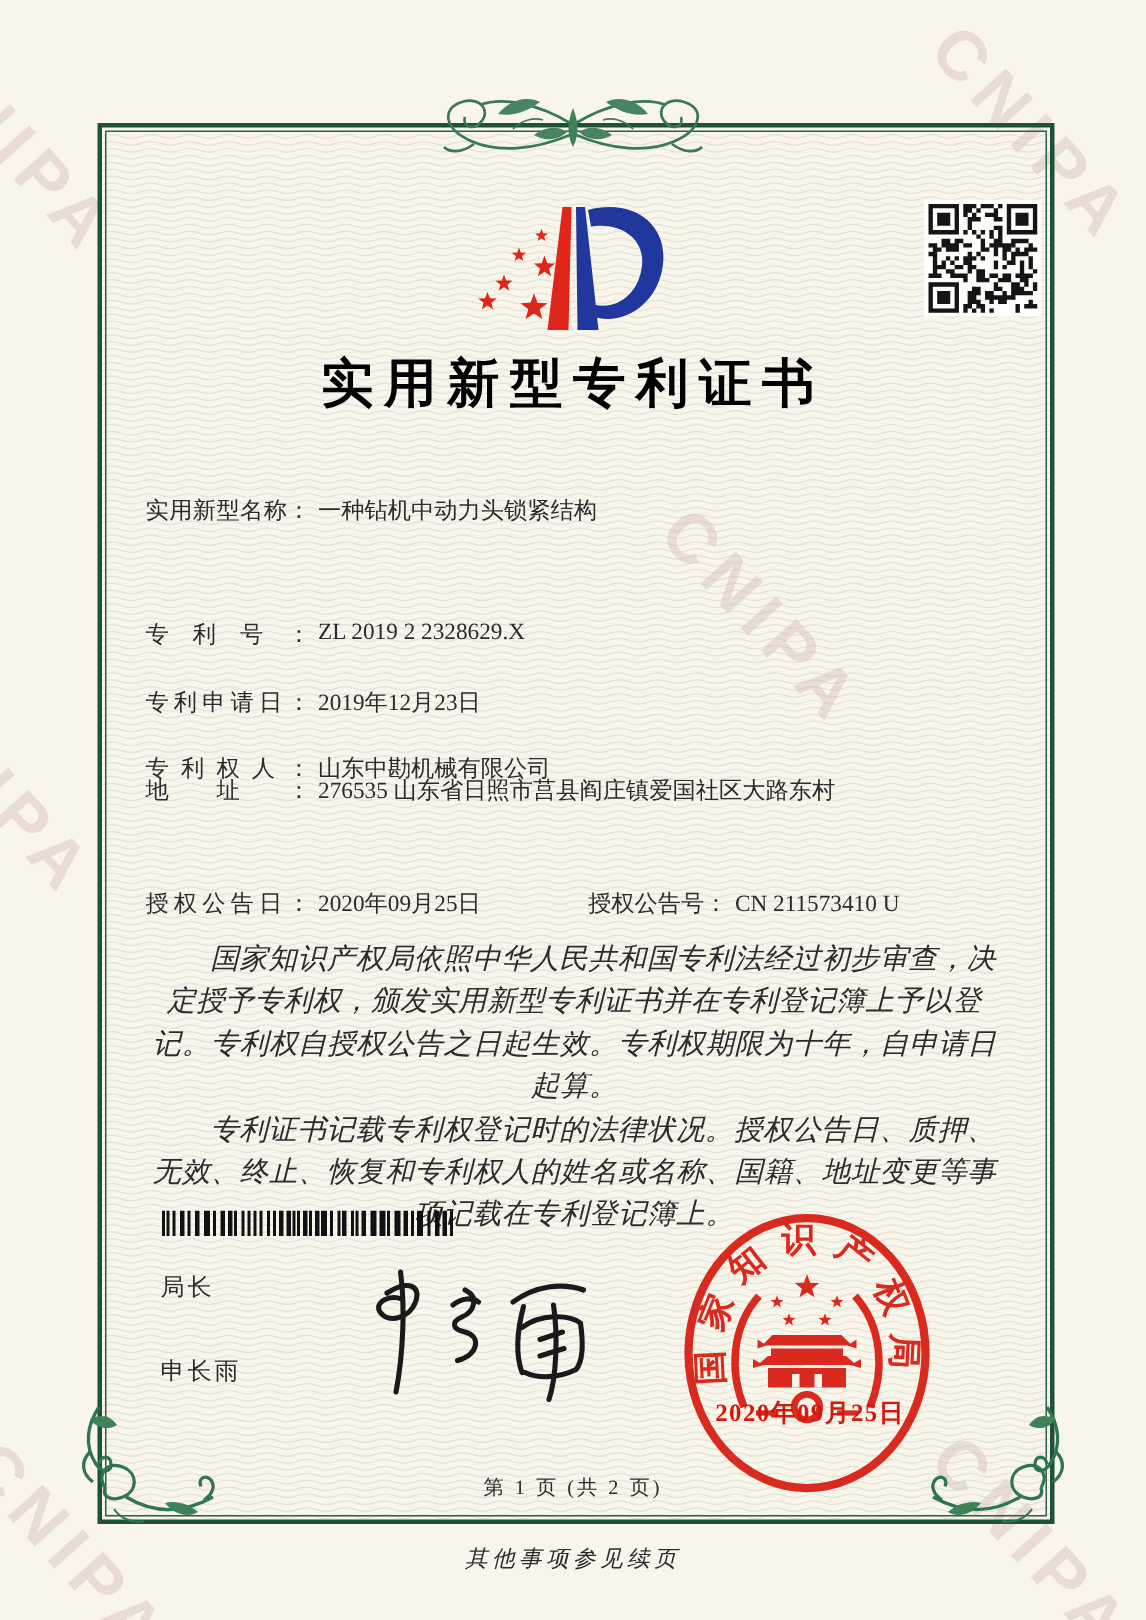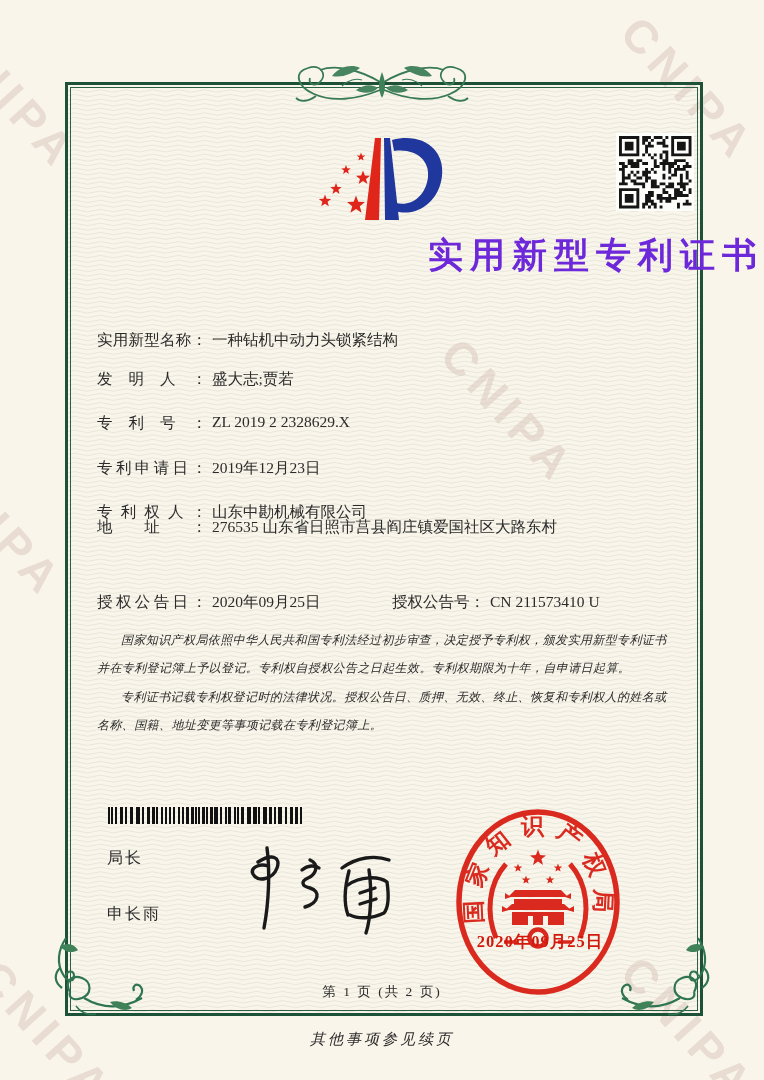--- a/index.html
+++ b/index.html
@@ -15,29 +15,29 @@
   .frame-inner{position:absolute;left:2px;top:2px;right:2px;bottom:2px;
                border:1px solid #2a6045;}
   .orn-top{position:absolute;left:272px;top:56px;z-index:3;}
   .orn-bl{position:absolute;left:40px;top:936px;z-index:3;}
   .orn-br{position:absolute;left:619px;top:936px;z-index:3;}
   .cert-line{position:absolute;left:97px;top:136px;z-index:4;font-size:15px;}
   .cert-line .pfx{letter-spacing:5px;margin-right:6px;}
   .cert-line .num{letter-spacing:1px;}
   .logo{position:absolute;left:295px;top:120px;z-index:4;}
   .qr{position:absolute;left:616px;top:133px;z-index:4;}
-  .title{position:absolute;left:0;top:232px;width:100%;text-align:right;z-index:4;
-         font-size:35px;font-weight:bold;letter-spacing:7px;color:#6d28d9;}
+  .title{position:absolute;left:0;top:232px;width:100%;text-align:center;z-index:4;
+         font-size:35px;font-weight:bold;letter-spacing:7px;color:#000000;}
   .frow{position:absolute;left:97px;width:578px;z-index:4;font-size:15.5px;white-space:nowrap;}
   .flabel{display:inline-block;width:110px;text-align:justify;text-align-last:justify;
           margin-right:5px;vertical-align:top;}
   .f2{position:absolute;left:295px;top:0;}
   .f2 .l2{margin-right:5px;}
-  .paras{position:absolute;left:97px;top:626px;width:572px;z-index:4;font-size:12px;
-         line-height:28.4px;font-style:italic;letter-spacing:0.4px;}
+  .paras{position:absolute;left:97px;top:626px;width:572px;z-index:4;font-size:19px;
+         line-height:28.4px;font-style:italic;letter-spacing:0.4px;text-align:center;}
   .paras p{margin:0;text-indent:2em;}
   .barcode{position:absolute;left:108px;top:807px;z-index:4;}
   .sig-role{position:absolute;left:107px;top:848px;z-index:4;
             font-family:"Liberation Sans",sans-serif;font-size:16px;letter-spacing:2px;}
   .sig-name{position:absolute;left:107px;top:904px;z-index:4;
             font-family:"Liberation Sans",sans-serif;font-size:16px;letter-spacing:2px;}
   .sig{position:absolute;left:222px;top:840px;z-index:4;}
   .seal{position:absolute;left:448px;top:804px;z-index:5;opacity:0.95;}
   .seal-date{position:absolute;left:450px;top:931px;width:180px;text-align:center;z-index:6;
              font-size:16.5px;color:#d3180c;letter-spacing:1px;font-weight:bold;}
@@ -122,23 +122,20 @@
 
   <svg class="qr" id="qr" width="78" height="78">
     <rect x="0" y="0" width="78" height="78" fill="#fdfdfa"></rect>
     <path id="qrpath" fill="#151515" d="M26.2,3.0h2.9v2.9h-2.9zM29.1,3.0h2.9v2.9h-2.9zM32.0,3.0h2.9v2.9h-2.9zM37.8,3.0h2.9v2.9h-2.9zM40.7,3.0h2.9v2.9h-2.9zM43.6,3.0h2.9v2.9h-2.9zM49.4,3.0h2.9v2.9h-2.9zM26.2,5.9h2.9v2.9h-2.9zM29.1,5.9h2.9v2.9h-2.9zM34.9,5.9h2.9v2.9h-2.9zM46.5,5.9h2.9v2.9h-2.9zM26.2,8.8h2.9v2.9h-2.9zM32.0,8.8h2.9v2.9h-2.9zM40.7,8.8h2.9v2.9h-2.9zM43.6,8.8h2.9v2.9h-2.9zM46.5,8.8h2.9v2.9h-2.9zM29.1,11.7h2.9v2.9h-2.9zM32.0,11.7h2.9v2.9h-2.9zM34.9,11.7h2.9v2.9h-2.9zM46.5,11.7h2.9v2.9h-2.9zM49.4,11.7h2.9v2.9h-2.9zM29.1,14.6h2.9v2.9h-2.9zM29.1,17.5h2.9v2.9h-2.9zM46.5,17.5h2.9v2.9h-2.9zM49.4,17.5h2.9v2.9h-2.9zM26.2,20.4h2.9v2.9h-2.9zM32.0,20.4h2.9v2.9h-2.9zM43.6,20.4h2.9v2.9h-2.9zM49.4,20.4h2.9v2.9h-2.9zM34.9,23.3h2.9v2.9h-2.9zM43.6,23.3h2.9v2.9h-2.9zM49.4,23.3h2.9v2.9h-2.9zM11.7,26.2h2.9v2.9h-2.9zM14.6,26.2h2.9v2.9h-2.9zM23.3,26.2h2.9v2.9h-2.9zM37.8,26.2h2.9v2.9h-2.9zM46.5,26.2h2.9v2.9h-2.9zM49.4,26.2h2.9v2.9h-2.9zM58.1,26.2h2.9v2.9h-2.9zM61.0,26.2h2.9v2.9h-2.9zM63.9,26.2h2.9v2.9h-2.9zM66.8,26.2h2.9v2.9h-2.9zM3.0,29.1h2.9v2.9h-2.9zM5.9,29.1h2.9v2.9h-2.9zM11.7,29.1h2.9v2.9h-2.9zM14.6,29.1h2.9v2.9h-2.9zM17.5,29.1h2.9v2.9h-2.9zM20.4,29.1h2.9v2.9h-2.9zM26.2,29.1h2.9v2.9h-2.9zM29.1,29.1h2.9v2.9h-2.9zM37.8,29.1h2.9v2.9h-2.9zM43.6,29.1h2.9v2.9h-2.9zM46.5,29.1h2.9v2.9h-2.9zM49.4,29.1h2.9v2.9h-2.9zM52.3,29.1h2.9v2.9h-2.9zM55.2,29.1h2.9v2.9h-2.9zM58.1,29.1h2.9v2.9h-2.9zM69.7,29.1h2.9v2.9h-2.9zM5.9,32.0h2.9v2.9h-2.9zM8.8,32.0h2.9v2.9h-2.9zM14.6,32.0h2.9v2.9h-2.9zM17.5,32.0h2.9v2.9h-2.9zM20.4,32.0h2.9v2.9h-2.9zM37.8,32.0h2.9v2.9h-2.9zM40.7,32.0h2.9v2.9h-2.9zM46.5,32.0h2.9v2.9h-2.9zM52.3,32.0h2.9v2.9h-2.9zM55.2,32.0h2.9v2.9h-2.9zM61.0,32.0h2.9v2.9h-2.9zM66.8,32.0h2.9v2.9h-2.9zM69.7,32.0h2.9v2.9h-2.9zM72.6,32.0h2.9v2.9h-2.9zM3.0,34.9h2.9v2.9h-2.9zM5.9,34.9h2.9v2.9h-2.9zM29.1,34.9h2.9v2.9h-2.9zM34.9,34.9h2.9v2.9h-2.9zM46.5,34.9h2.9v2.9h-2.9zM52.3,34.9h2.9v2.9h-2.9zM58.1,34.9h2.9v2.9h-2.9zM61.0,34.9h2.9v2.9h-2.9zM63.9,34.9h2.9v2.9h-2.9zM66.8,34.9h2.9v2.9h-2.9zM5.9,37.8h2.9v2.9h-2.9zM14.6,37.8h2.9v2.9h-2.9zM20.4,37.8h2.9v2.9h-2.9zM26.2,37.8h2.9v2.9h-2.9zM29.1,37.8h2.9v2.9h-2.9zM32.0,37.8h2.9v2.9h-2.9zM37.8,37.8h2.9v2.9h-2.9zM52.3,37.8h2.9v2.9h-2.9zM58.1,37.8h2.9v2.9h-2.9zM69.7,37.8h2.9v2.9h-2.9zM5.9,40.7h2.9v2.9h-2.9zM11.7,40.7h2.9v2.9h-2.9zM17.5,40.7h2.9v2.9h-2.9zM26.2,40.7h2.9v2.9h-2.9zM29.1,40.7h2.9v2.9h-2.9zM46.5,40.7h2.9v2.9h-2.9zM55.2,40.7h2.9v2.9h-2.9zM58.1,40.7h2.9v2.9h-2.9zM63.9,40.7h2.9v2.9h-2.9zM69.7,40.7h2.9v2.9h-2.9zM5.9,43.6h2.9v2.9h-2.9zM8.8,43.6h2.9v2.9h-2.9zM11.7,43.6h2.9v2.9h-2.9zM20.4,43.6h2.9v2.9h-2.9zM23.3,43.6h2.9v2.9h-2.9zM29.1,43.6h2.9v2.9h-2.9zM32.0,43.6h2.9v2.9h-2.9zM46.5,43.6h2.9v2.9h-2.9zM52.3,43.6h2.9v2.9h-2.9zM63.9,43.6h2.9v2.9h-2.9zM69.7,43.6h2.9v2.9h-2.9zM5.9,46.5h2.9v2.9h-2.9zM14.6,46.5h2.9v2.9h-2.9zM17.5,46.5h2.9v2.9h-2.9zM29.1,46.5h2.9v2.9h-2.9zM34.9,46.5h2.9v2.9h-2.9zM37.8,46.5h2.9v2.9h-2.9zM63.9,46.5h2.9v2.9h-2.9zM72.6,46.5h2.9v2.9h-2.9zM3.0,49.4h2.9v2.9h-2.9zM5.9,49.4h2.9v2.9h-2.9zM8.8,49.4h2.9v2.9h-2.9zM17.5,49.4h2.9v2.9h-2.9zM20.4,49.4h2.9v2.9h-2.9zM23.3,49.4h2.9v2.9h-2.9zM26.2,49.4h2.9v2.9h-2.9zM34.9,49.4h2.9v2.9h-2.9zM37.8,49.4h2.9v2.9h-2.9zM43.6,49.4h2.9v2.9h-2.9zM46.5,49.4h2.9v2.9h-2.9zM52.3,49.4h2.9v2.9h-2.9zM55.2,49.4h2.9v2.9h-2.9zM61.0,49.4h2.9v2.9h-2.9zM63.9,49.4h2.9v2.9h-2.9zM66.8,49.4h2.9v2.9h-2.9zM69.7,49.4h2.9v2.9h-2.9zM26.2,52.3h2.9v2.9h-2.9zM34.9,52.3h2.9v2.9h-2.9zM37.8,52.3h2.9v2.9h-2.9zM40.7,52.3h2.9v2.9h-2.9zM49.4,52.3h2.9v2.9h-2.9zM52.3,52.3h2.9v2.9h-2.9zM55.2,52.3h2.9v2.9h-2.9zM63.9,52.3h2.9v2.9h-2.9zM66.8,52.3h2.9v2.9h-2.9zM46.5,55.2h2.9v2.9h-2.9zM58.1,55.2h2.9v2.9h-2.9zM61.0,55.2h2.9v2.9h-2.9zM66.8,55.2h2.9v2.9h-2.9zM72.6,55.2h2.9v2.9h-2.9zM32.0,58.1h2.9v2.9h-2.9zM34.9,58.1h2.9v2.9h-2.9zM46.5,58.1h2.9v2.9h-2.9zM49.4,58.1h2.9v2.9h-2.9zM58.1,58.1h2.9v2.9h-2.9zM61.0,58.1h2.9v2.9h-2.9zM63.9,58.1h2.9v2.9h-2.9zM72.6,58.1h2.9v2.9h-2.9zM29.1,61.0h2.9v2.9h-2.9zM32.0,61.0h2.9v2.9h-2.9zM34.9,61.0h2.9v2.9h-2.9zM40.7,61.0h2.9v2.9h-2.9zM43.6,61.0h2.9v2.9h-2.9zM52.3,61.0h2.9v2.9h-2.9zM58.1,61.0h2.9v2.9h-2.9zM61.0,61.0h2.9v2.9h-2.9zM63.9,61.0h2.9v2.9h-2.9zM66.8,61.0h2.9v2.9h-2.9zM69.7,61.0h2.9v2.9h-2.9zM29.1,63.9h2.9v2.9h-2.9zM32.0,63.9h2.9v2.9h-2.9zM40.7,63.9h2.9v2.9h-2.9zM43.6,63.9h2.9v2.9h-2.9zM46.5,63.9h2.9v2.9h-2.9zM49.4,63.9h2.9v2.9h-2.9zM52.3,63.9h2.9v2.9h-2.9zM55.2,63.9h2.9v2.9h-2.9zM58.1,63.9h2.9v2.9h-2.9zM29.1,66.8h2.9v2.9h-2.9zM32.0,66.8h2.9v2.9h-2.9zM34.9,66.8h2.9v2.9h-2.9zM43.6,66.8h2.9v2.9h-2.9zM49.4,66.8h2.9v2.9h-2.9zM52.3,66.8h2.9v2.9h-2.9zM69.7,66.8h2.9v2.9h-2.9zM26.2,69.7h2.9v2.9h-2.9zM29.1,69.7h2.9v2.9h-2.9zM34.9,69.7h2.9v2.9h-2.9zM37.8,69.7h2.9v2.9h-2.9zM61.0,69.7h2.9v2.9h-2.9zM66.8,69.7h2.9v2.9h-2.9zM69.7,69.7h2.9v2.9h-2.9zM72.6,69.7h2.9v2.9h-2.9zM26.2,72.6h2.9v2.9h-2.9zM32.0,72.6h2.9v2.9h-2.9zM37.8,72.6h2.9v2.9h-2.9zM43.6,72.6h2.9v2.9h-2.9zM61.0,72.6h2.9v2.9h-2.9zM3.0,3.0h2.9v2.9h-2.9zM3.0,20.4h2.9v2.9h-2.9zM5.9,3.0h2.9v2.9h-2.9zM5.9,20.4h2.9v2.9h-2.9zM8.8,3.0h2.9v2.9h-2.9zM8.8,20.4h2.9v2.9h-2.9zM11.7,3.0h2.9v2.9h-2.9zM11.7,20.4h2.9v2.9h-2.9zM14.6,3.0h2.9v2.9h-2.9zM14.6,20.4h2.9v2.9h-2.9zM17.5,3.0h2.9v2.9h-2.9zM17.5,20.4h2.9v2.9h-2.9zM20.4,3.0h2.9v2.9h-2.9zM20.4,20.4h2.9v2.9h-2.9zM3.0,5.9h2.9v2.9h-2.9zM20.4,5.9h2.9v2.9h-2.9zM3.0,8.8h2.9v2.9h-2.9zM20.4,8.8h2.9v2.9h-2.9zM3.0,11.7h2.9v2.9h-2.9zM20.4,11.7h2.9v2.9h-2.9zM3.0,14.6h2.9v2.9h-2.9zM20.4,14.6h2.9v2.9h-2.9zM3.0,17.5h2.9v2.9h-2.9zM20.4,17.5h2.9v2.9h-2.9zM8.8,8.8h2.9v2.9h-2.9zM8.8,11.7h2.9v2.9h-2.9zM8.8,14.6h2.9v2.9h-2.9zM11.7,8.8h2.9v2.9h-2.9zM11.7,11.7h2.9v2.9h-2.9zM11.7,14.6h2.9v2.9h-2.9zM14.6,8.8h2.9v2.9h-2.9zM14.6,11.7h2.9v2.9h-2.9zM14.6,14.6h2.9v2.9h-2.9zM55.2,3.0h2.9v2.9h-2.9zM55.2,20.4h2.9v2.9h-2.9zM58.1,3.0h2.9v2.9h-2.9zM58.1,20.4h2.9v2.9h-2.9zM61.0,3.0h2.9v2.9h-2.9zM61.0,20.4h2.9v2.9h-2.9zM63.9,3.0h2.9v2.9h-2.9zM63.9,20.4h2.9v2.9h-2.9zM66.8,3.0h2.9v2.9h-2.9zM66.8,20.4h2.9v2.9h-2.9zM69.7,3.0h2.9v2.9h-2.9zM69.7,20.4h2.9v2.9h-2.9zM72.6,3.0h2.9v2.9h-2.9zM72.6,20.4h2.9v2.9h-2.9zM55.2,5.9h2.9v2.9h-2.9zM72.6,5.9h2.9v2.9h-2.9zM55.2,8.8h2.9v2.9h-2.9zM72.6,8.8h2.9v2.9h-2.9zM55.2,11.7h2.9v2.9h-2.9zM72.6,11.7h2.9v2.9h-2.9zM55.2,14.6h2.9v2.9h-2.9zM72.6,14.6h2.9v2.9h-2.9zM55.2,17.5h2.9v2.9h-2.9zM72.6,17.5h2.9v2.9h-2.9zM61.0,8.8h2.9v2.9h-2.9zM61.0,11.7h2.9v2.9h-2.9zM61.0,14.6h2.9v2.9h-2.9zM63.9,8.8h2.9v2.9h-2.9zM63.9,11.7h2.9v2.9h-2.9zM63.9,14.6h2.9v2.9h-2.9zM66.8,8.8h2.9v2.9h-2.9zM66.8,11.7h2.9v2.9h-2.9zM66.8,14.6h2.9v2.9h-2.9zM3.0,55.2h2.9v2.9h-2.9zM3.0,72.6h2.9v2.9h-2.9zM5.9,55.2h2.9v2.9h-2.9zM5.9,72.6h2.9v2.9h-2.9zM8.8,55.2h2.9v2.9h-2.9zM8.8,72.6h2.9v2.9h-2.9zM11.7,55.2h2.9v2.9h-2.9zM11.7,72.6h2.9v2.9h-2.9zM14.6,55.2h2.9v2.9h-2.9zM14.6,72.6h2.9v2.9h-2.9zM17.5,55.2h2.9v2.9h-2.9zM17.5,72.6h2.9v2.9h-2.9zM20.4,55.2h2.9v2.9h-2.9zM20.4,72.6h2.9v2.9h-2.9zM3.0,58.1h2.9v2.9h-2.9zM20.4,58.1h2.9v2.9h-2.9zM3.0,61.0h2.9v2.9h-2.9zM20.4,61.0h2.9v2.9h-2.9zM3.0,63.9h2.9v2.9h-2.9zM20.4,63.9h2.9v2.9h-2.9zM3.0,66.8h2.9v2.9h-2.9zM20.4,66.8h2.9v2.9h-2.9zM3.0,69.7h2.9v2.9h-2.9zM20.4,69.7h2.9v2.9h-2.9zM8.8,61.0h2.9v2.9h-2.9zM8.8,63.9h2.9v2.9h-2.9zM8.8,66.8h2.9v2.9h-2.9zM11.7,61.0h2.9v2.9h-2.9zM11.7,63.9h2.9v2.9h-2.9zM11.7,66.8h2.9v2.9h-2.9zM14.6,61.0h2.9v2.9h-2.9zM14.6,63.9h2.9v2.9h-2.9zM14.6,66.8h2.9v2.9h-2.9zM26.2,20.4h2.9v2.9h-2.9zM20.4,26.2h2.9v2.9h-2.9zM32.0,20.4h2.9v2.9h-2.9zM20.4,32.0h2.9v2.9h-2.9zM37.8,20.4h2.9v2.9h-2.9zM20.4,37.8h2.9v2.9h-2.9zM43.6,20.4h2.9v2.9h-2.9zM20.4,43.6h2.9v2.9h-2.9zM49.4,20.4h2.9v2.9h-2.9zM20.4,49.4h2.9v2.9h-2.9z"></path>
   </svg>
 
   <div class="title">实用新型专利证书</div>
 
   <div class="frow" style="top:330px">
     <span class="flabel">实用新型名称：</span><span class="fval">一种钻机中动力头锁紧结构</span>
-  </div>
-  <div class="frow" style="top:369px">
-    <span class="flabel">发明人：</span><span class="fval">盛大志;贾若</span>
   </div>
   <div class="frow" style="top:413px">
     <span class="flabel">专利号：</span><span class="fval">ZL 2019 2 2328629.X</span>
   </div>
   <div class="frow" style="top:458px">
     <span class="flabel">专利申请日：</span><span class="fval">2019年12月23日</span>
   </div>
   <div class="frow" style="top:502px">
     <span class="flabel">专利权人：</span><span class="fval">山东中勘机械有限公司</span>
   </div>

